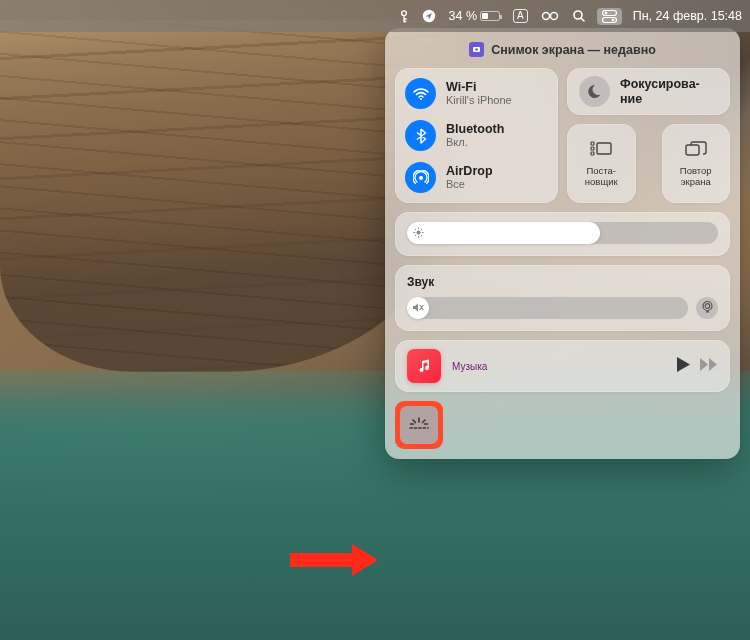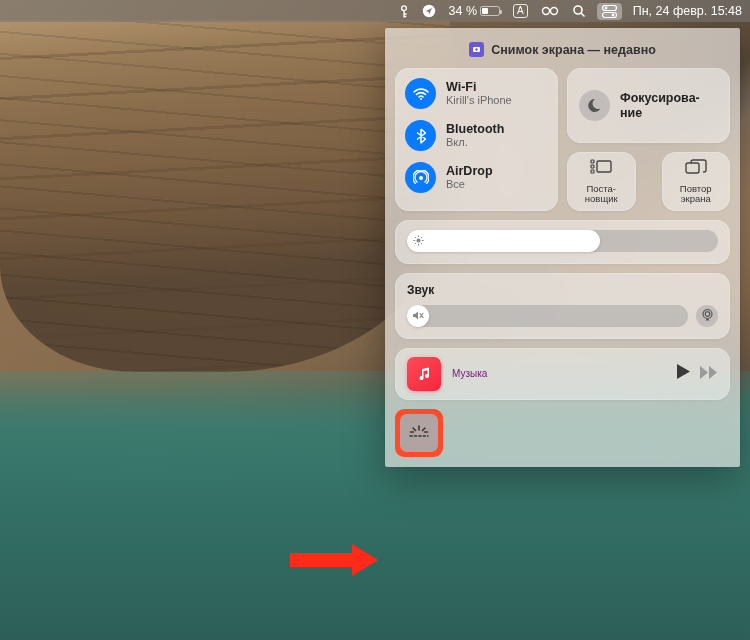--- a/index.html
+++ b/index.html
@@ -48,21 +48,21 @@
       height: 42%;
       background:
         linear-gradient(180deg, rgba(74,138,126,0.3) 0%, rgba(58,122,110,0.9) 20%, rgba(50,108,98,1) 60%, rgba(45,95,88,1) 100%),
         radial-gradient(ellipse 400px 80px at 20% 30%, rgba(90,155,142,0.5) 0%, transparent 60%);
     }
     .menubar {
       position: absolute;
       top: 0;
       left: 0;
       right: 0;
-      height: 22px;
+      height: 32px;
       background: rgba(120,120,120,0.55);
       backdrop-filter: blur(20px);
       display: flex;
       justify-content: flex-end;
       align-items: center;
       padding: 0 8px;
       gap: 13px;
       color: #fff;
       font-size: 12.5px;
       z-index: 10;
@@ -103,21 +103,21 @@
       padding: 2px 5px;
       margin: -2px -2px;
     }
     .control-center {
       position: absolute;
       top: 28px;
       right: 10px;
       width: 355px;
       background: rgba(238,235,232,0.68);
       backdrop-filter: blur(30px) saturate(1.3);
-      border-radius: 2px;
+      border-radius: 14px;
       padding: 10px;
       box-shadow: 0 10px 40px rgba(0,0,0,0.35), 0 0 0 0.5px rgba(0,0,0,0.1);
       z-index: 5;
       display: flex;
       flex-direction: column;
       gap: 9px;
     }
     .recent-banner {
       display: flex;
       align-items: center;
@@ -171,21 +171,21 @@
     }
     .conn-text { display: flex; flex-direction: column; line-height: 1.15; }
     .conn-title { font-size: 12.5px; font-weight: 600; color: #222; }
     .conn-sub { font-size: 11px; color: #666; }
     .right-col {
       display: flex;
       flex-direction: column;
       gap: 9px;
     }
     .focus-module {
-      padding: 22px 12px;
+      padding: 8px 12px;
       display: flex;
       align-items: center;
       gap: 10px;
       cursor: default;
     }
     .focus-icon {
       width: 31px; height: 31px;
       border-radius: 50%;
       background: rgba(120,120,125,0.28);
       display: flex;

